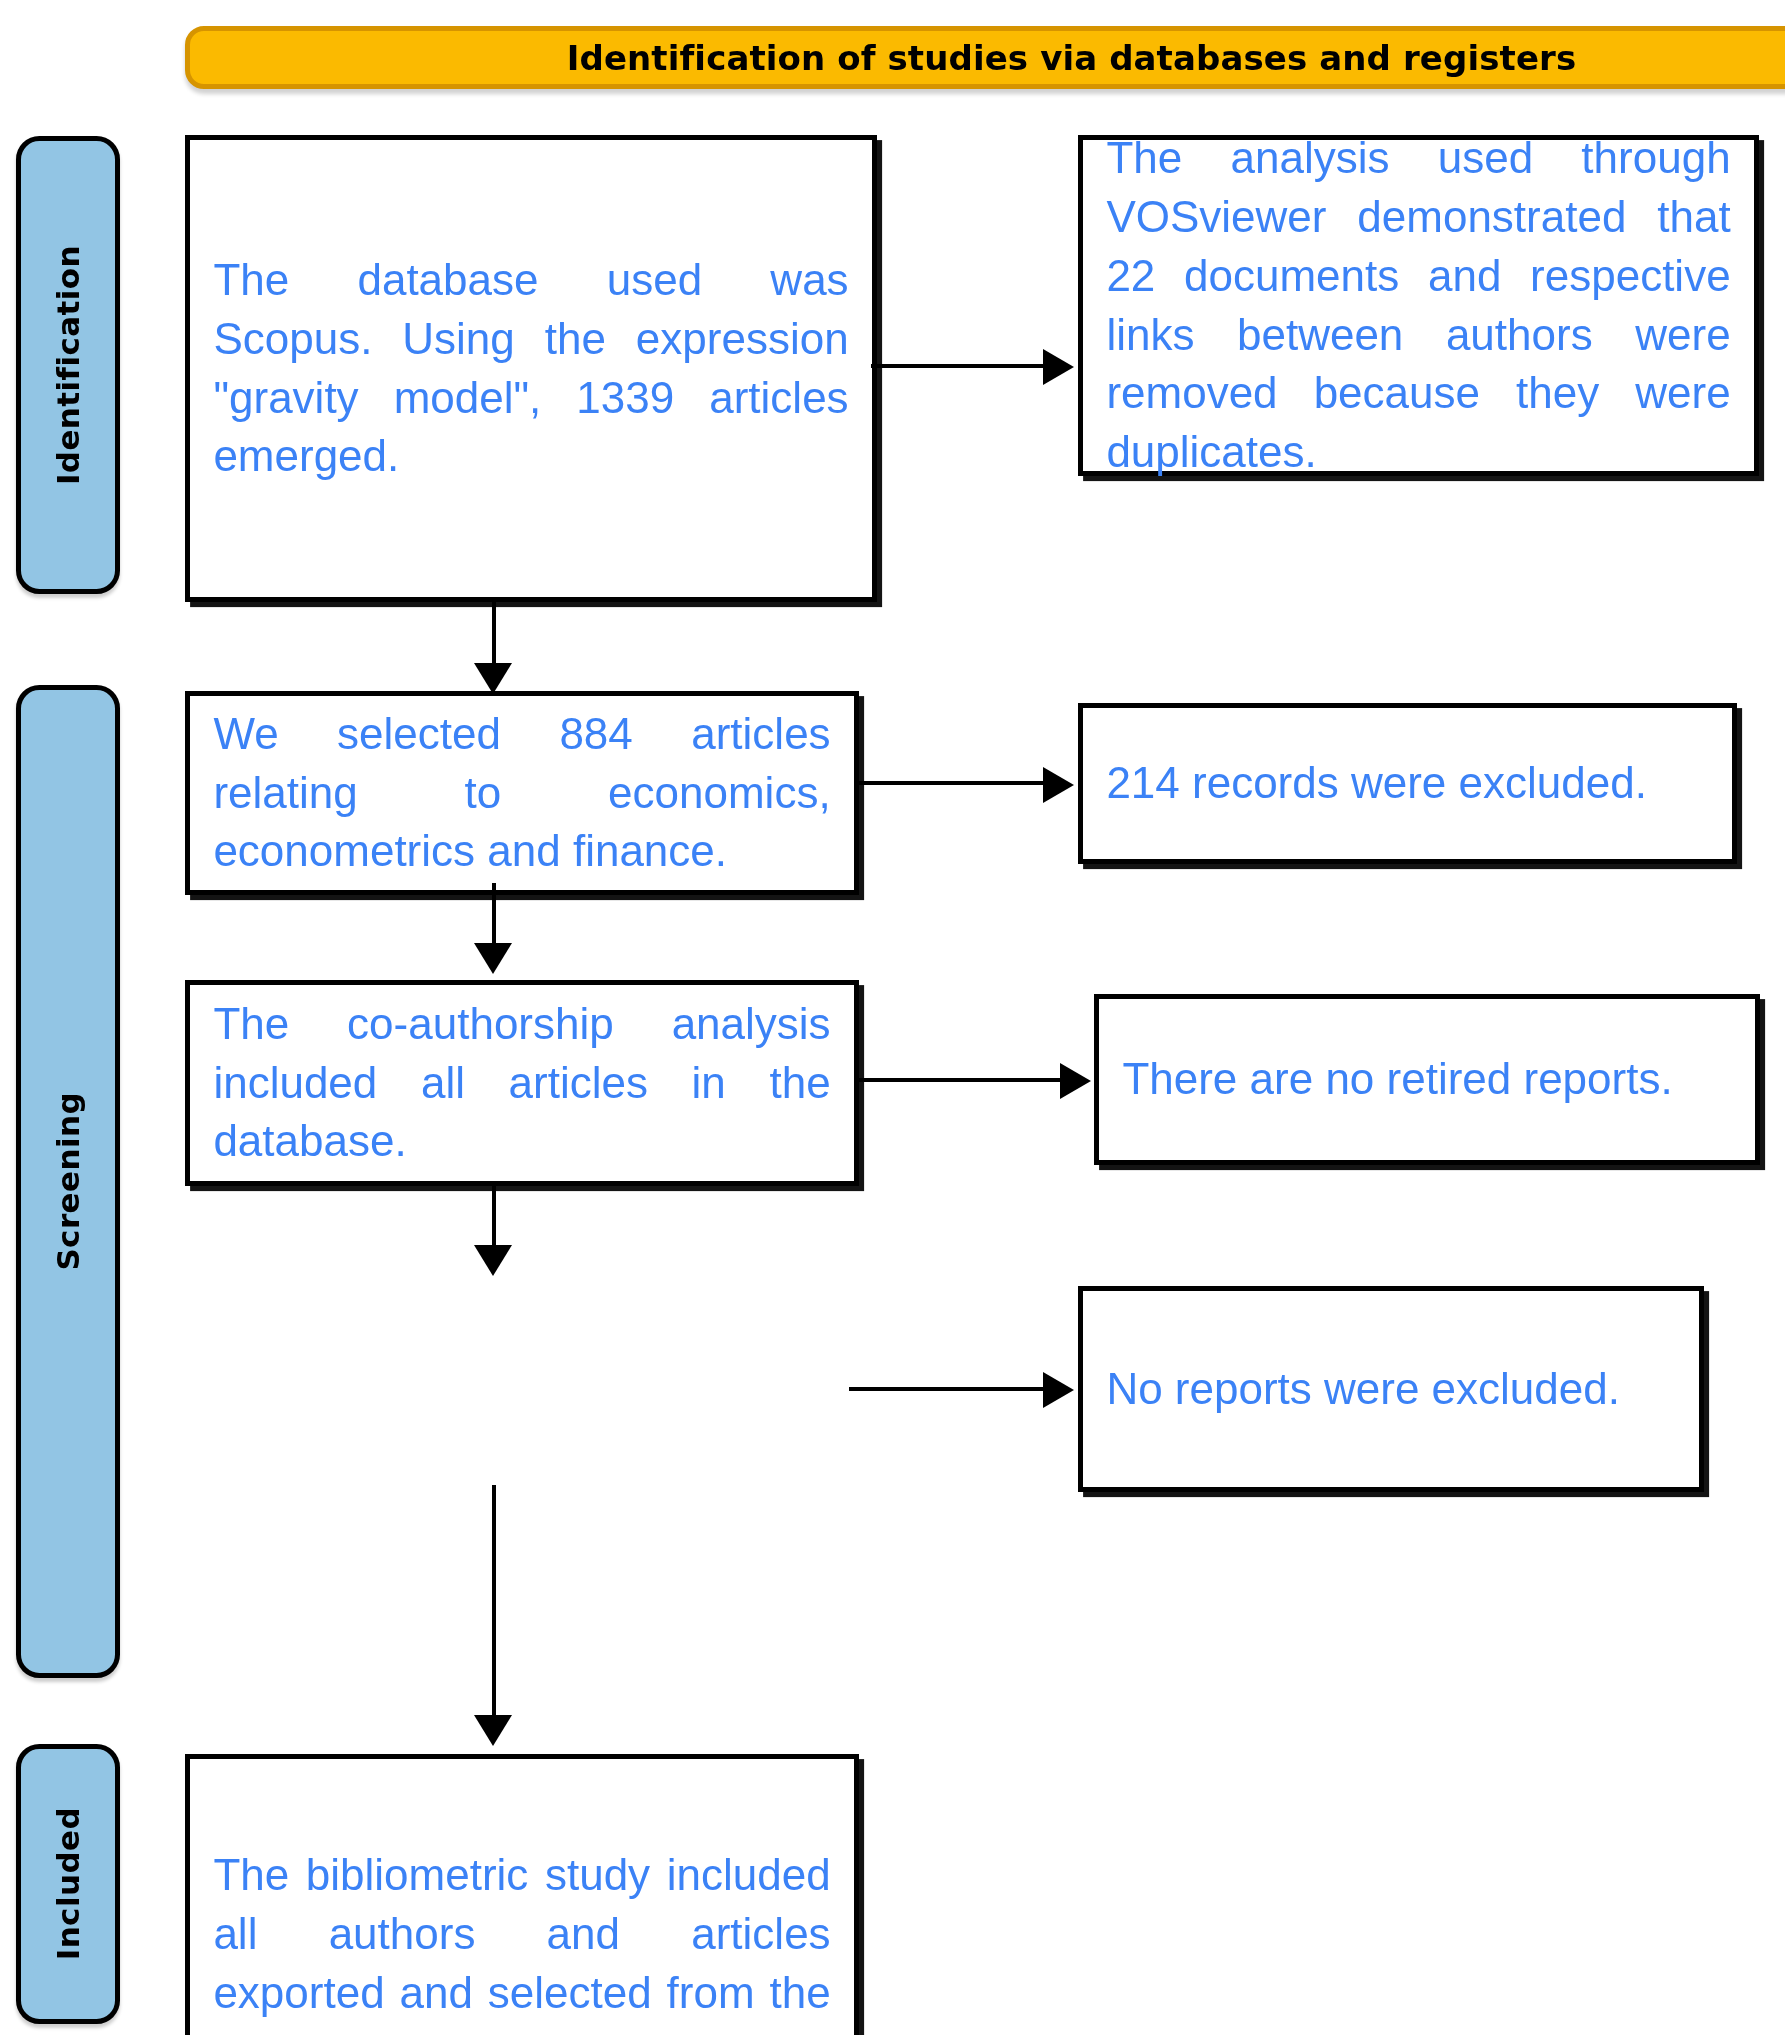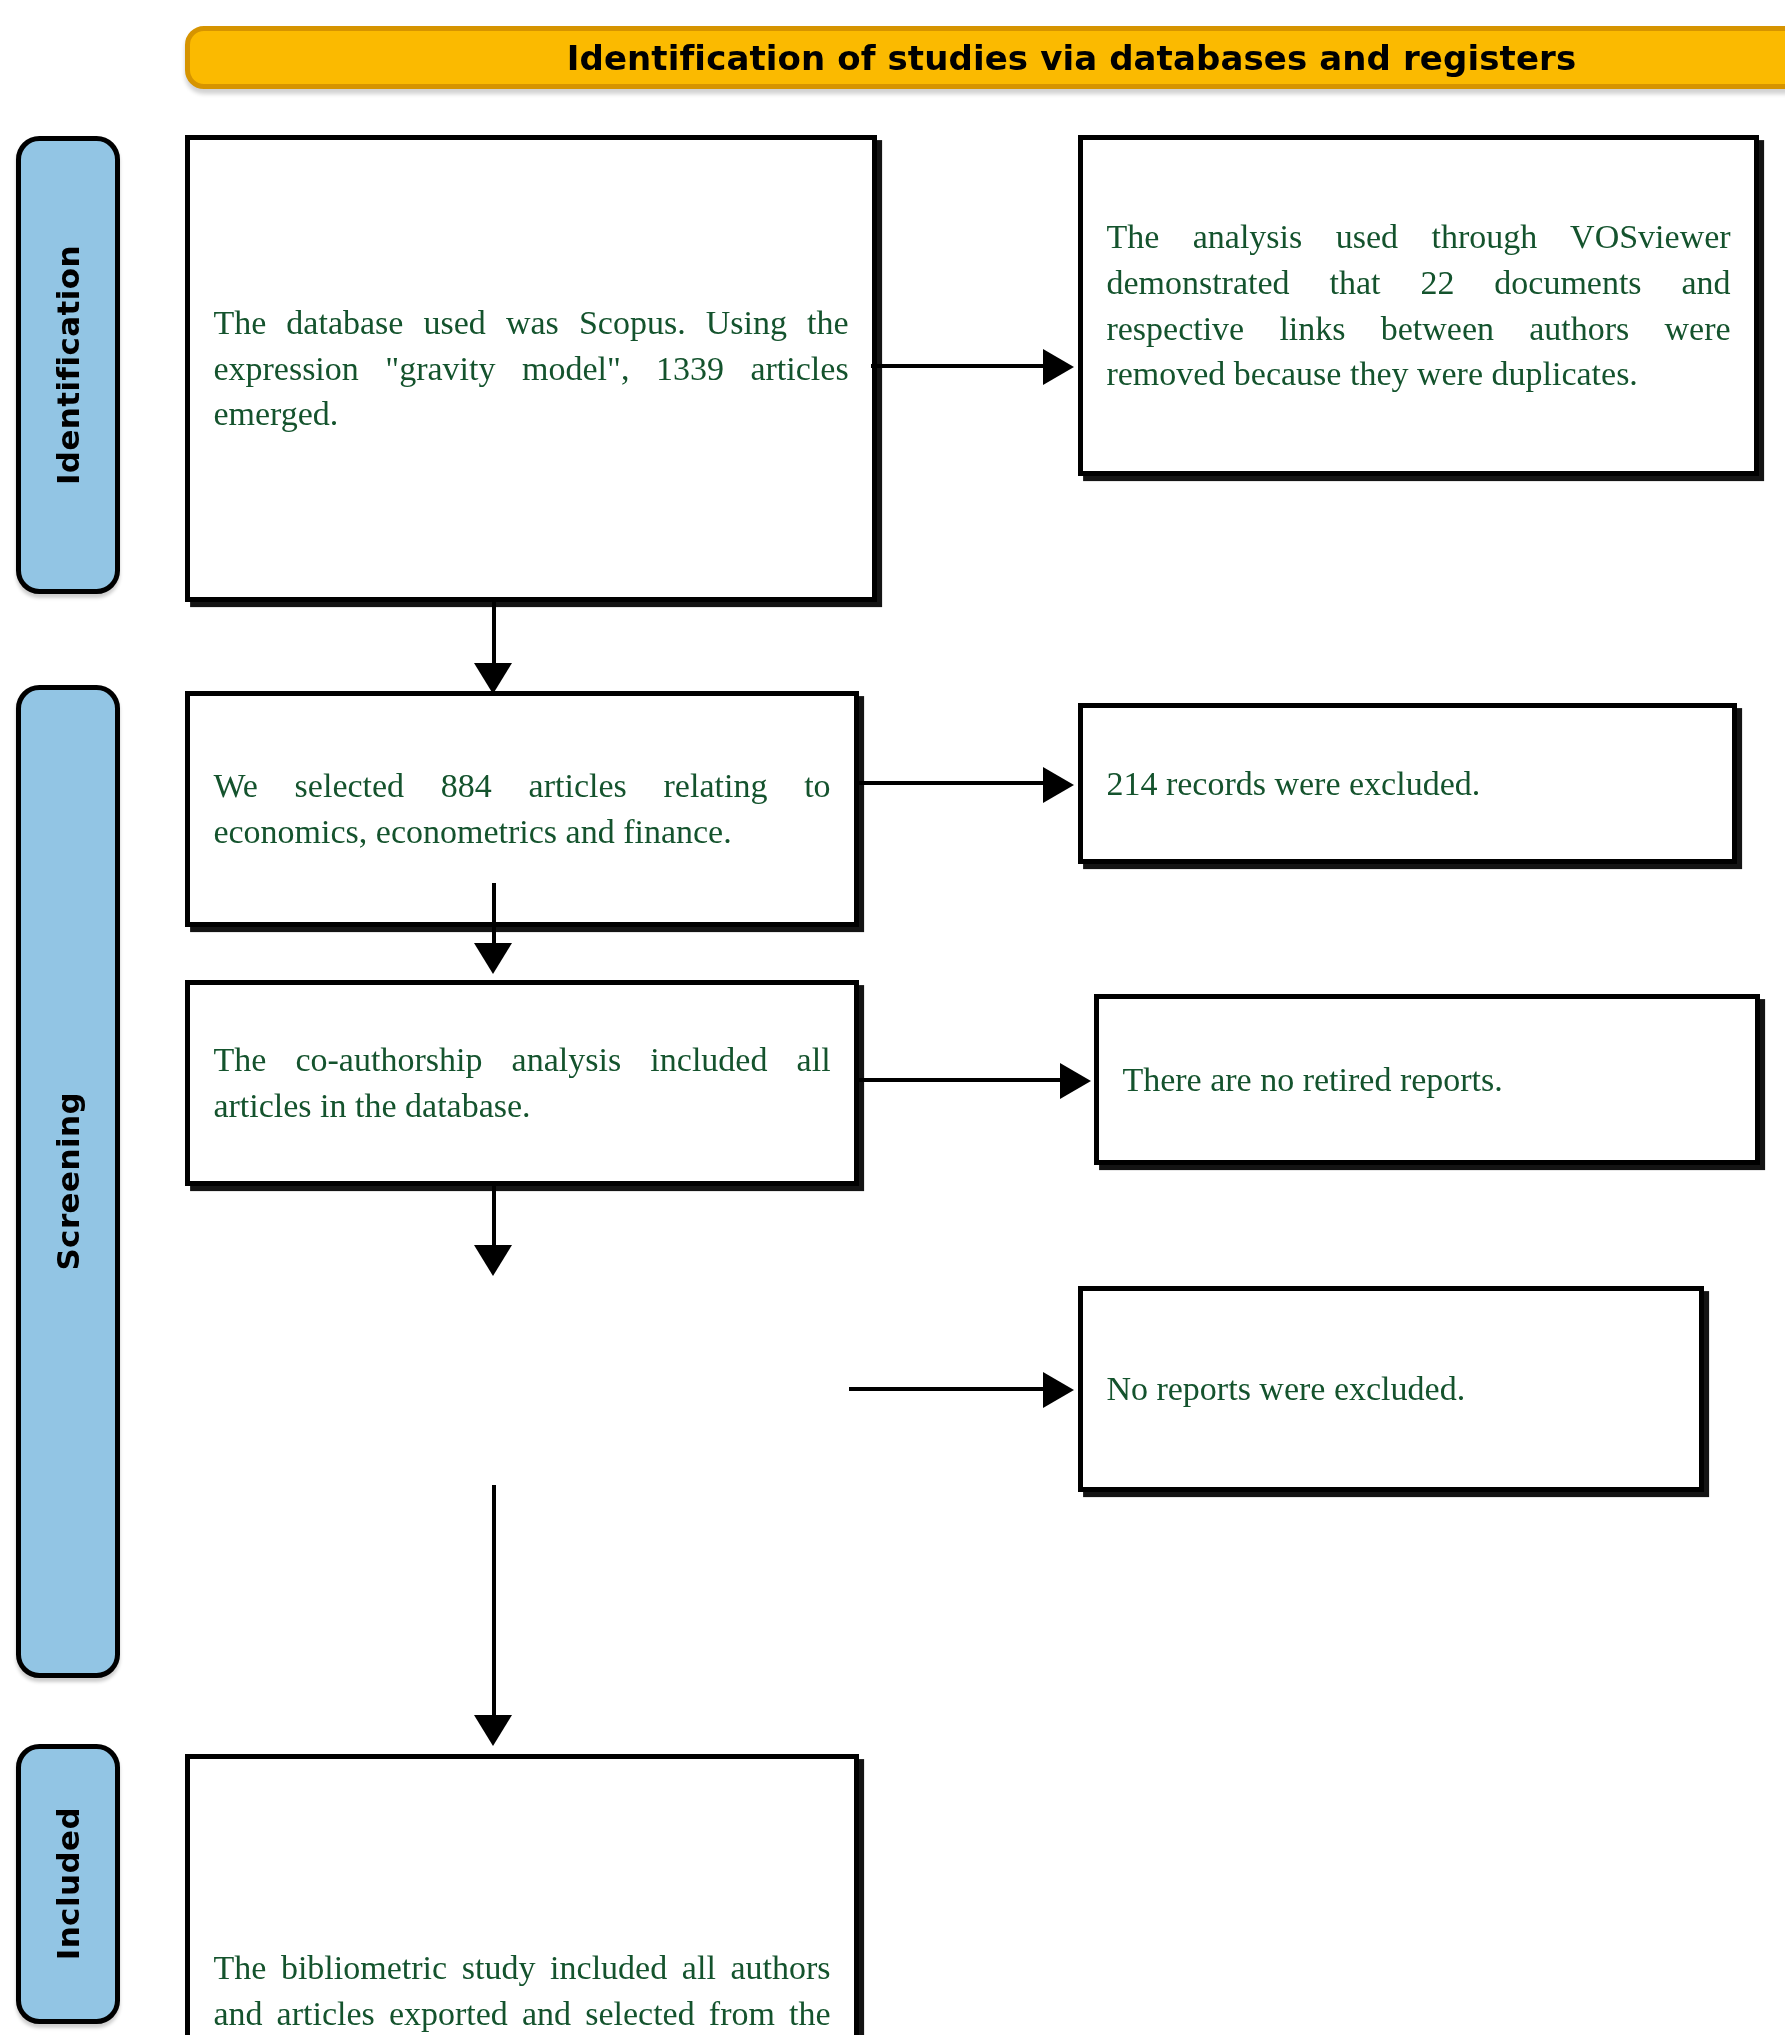--- a/index.html
+++ b/index.html
@@ -77,36 +77,36 @@
     background: #ffffff;
     border: 5.1px solid #000000;
     box-sizing: border-box;
     display: flex;
     align-items: center;
     box-shadow: 5.1px 5.1px 0 rgba(0,0,0,0.92);
   }
   .fbox .txt {
     width: 100%;
     padding: 0 23.4px;
-    font-family: Liberation Serif, serif;
-    font-size: 34px;
+    font-family: Liberation Sans, sans-serif;
+    font-size: 44px;
     line-height: 1.34;
-    color: #14532d;
+    color: #3b82f6;
     text-align: justify;
     text-align-last: left;
     hyphens: none;
   }
   .fbox.single .txt {
     text-align: left;
     text-align-last: left;
   }
 
   
   #box-identification { left: 185px; top: 135px;  width: 692px; height: 467px; }
-  #box-screening-1    { left: 185px; top: 691px;  width: 674px; height: 236px; }
+  #box-screening-1    { left: 185px; top: 691px;  width: 674px; height: 204px; }
   #box-screening-2    { left: 185px; top: 980px; width: 674px; height: 206px; }
   #box-screening-3    { left: 185px; top: 1297px; width: 666px; height: 261px; }
   #box-included       { left: 185px; top: 1754px; width: 674px; height: 333px; align-items: flex-end; }
 
   
   #box-duplicates     { left: 1078px; top: 135px;  width: 681px; height: 341px; }
   #box-excluded-1     { left: 1078px; top: 703px;  width: 659px; height: 161px; }
   #box-excluded-2     { left: 1094px; top: 994px; width: 666px; height: 171px; }
   #box-excluded-3     { left: 1078px; top: 1286px; width: 626px; height: 206px; }
 

